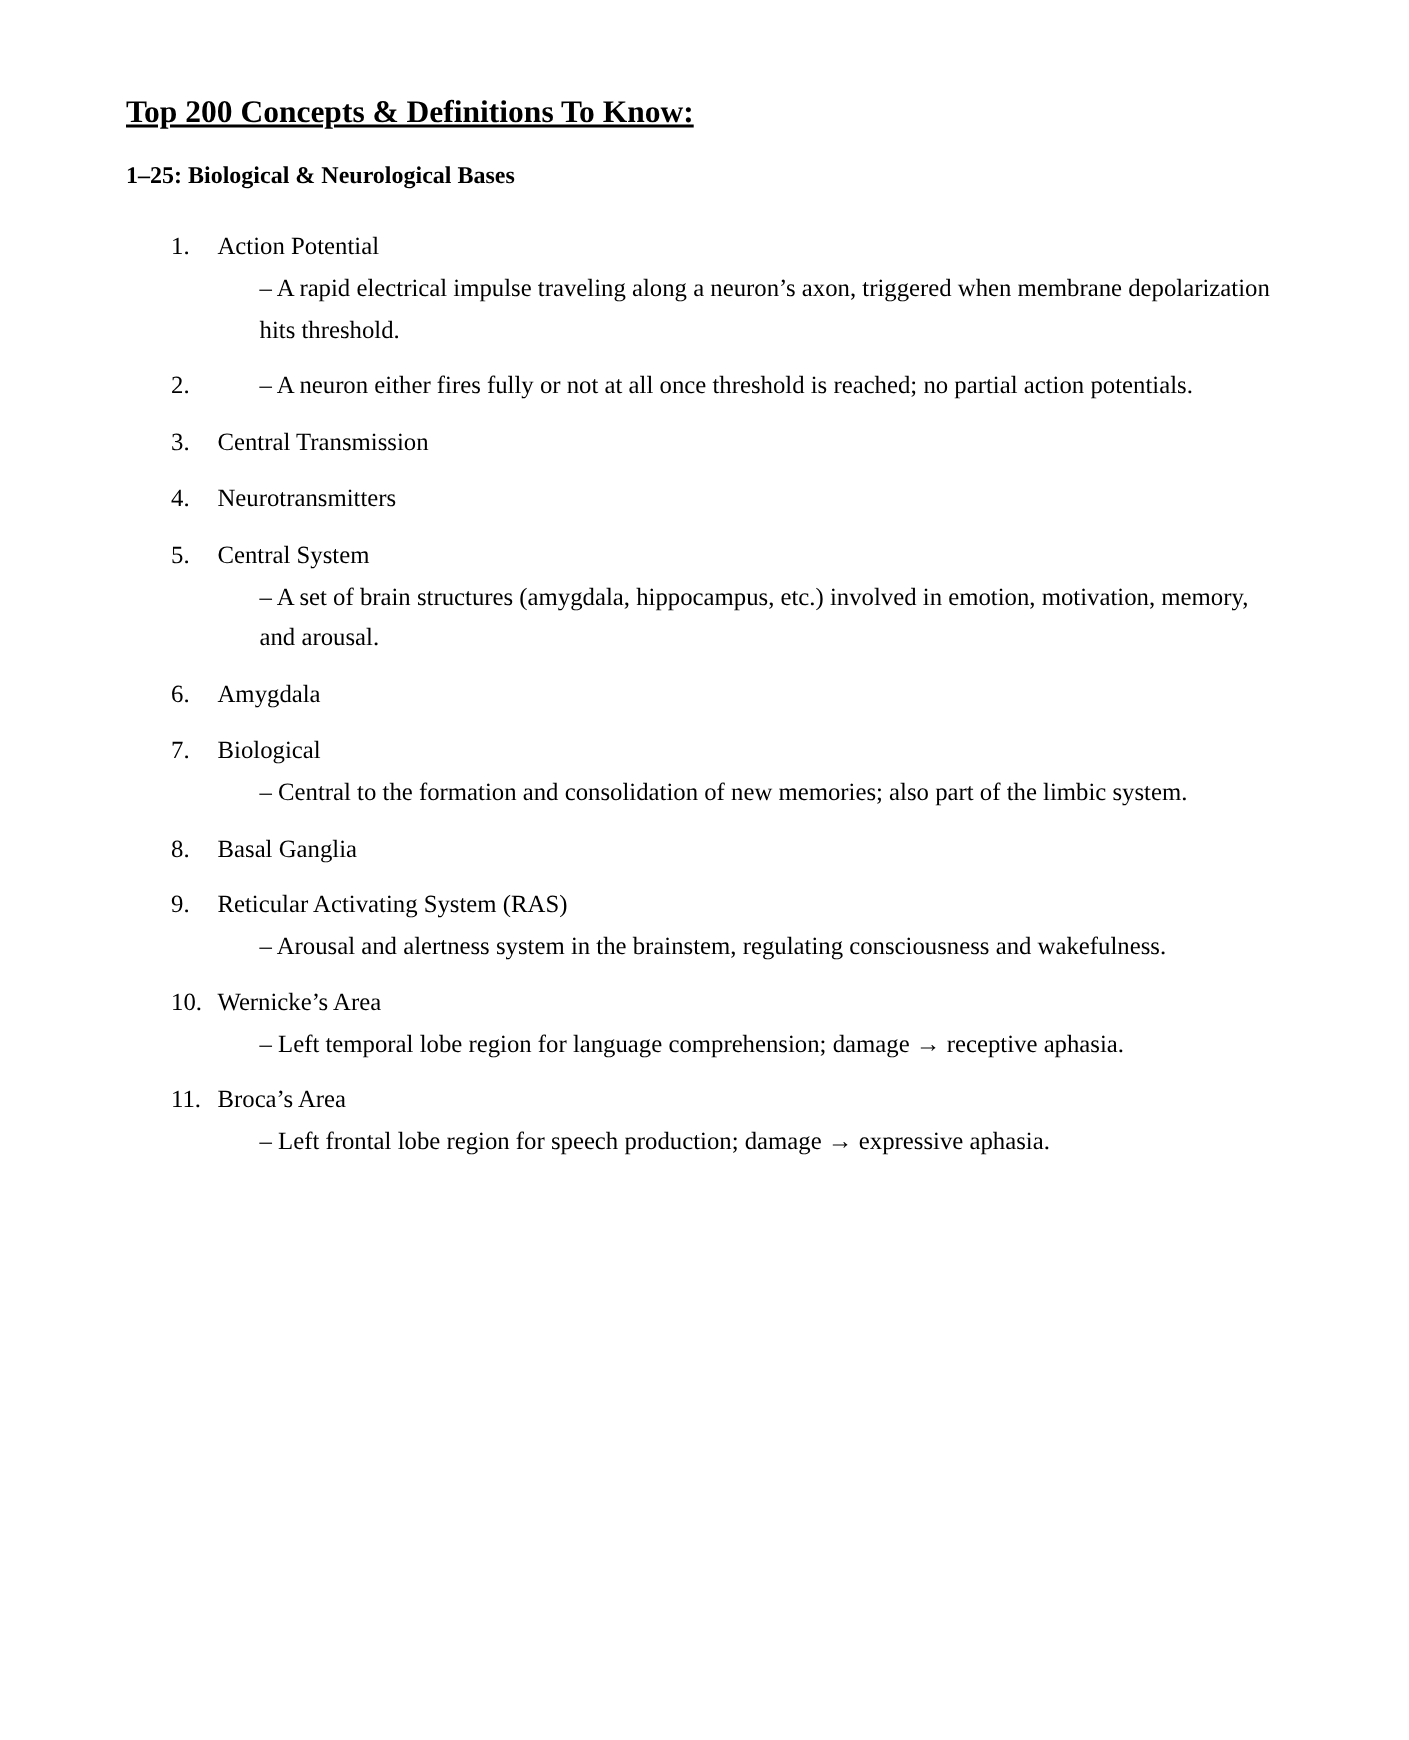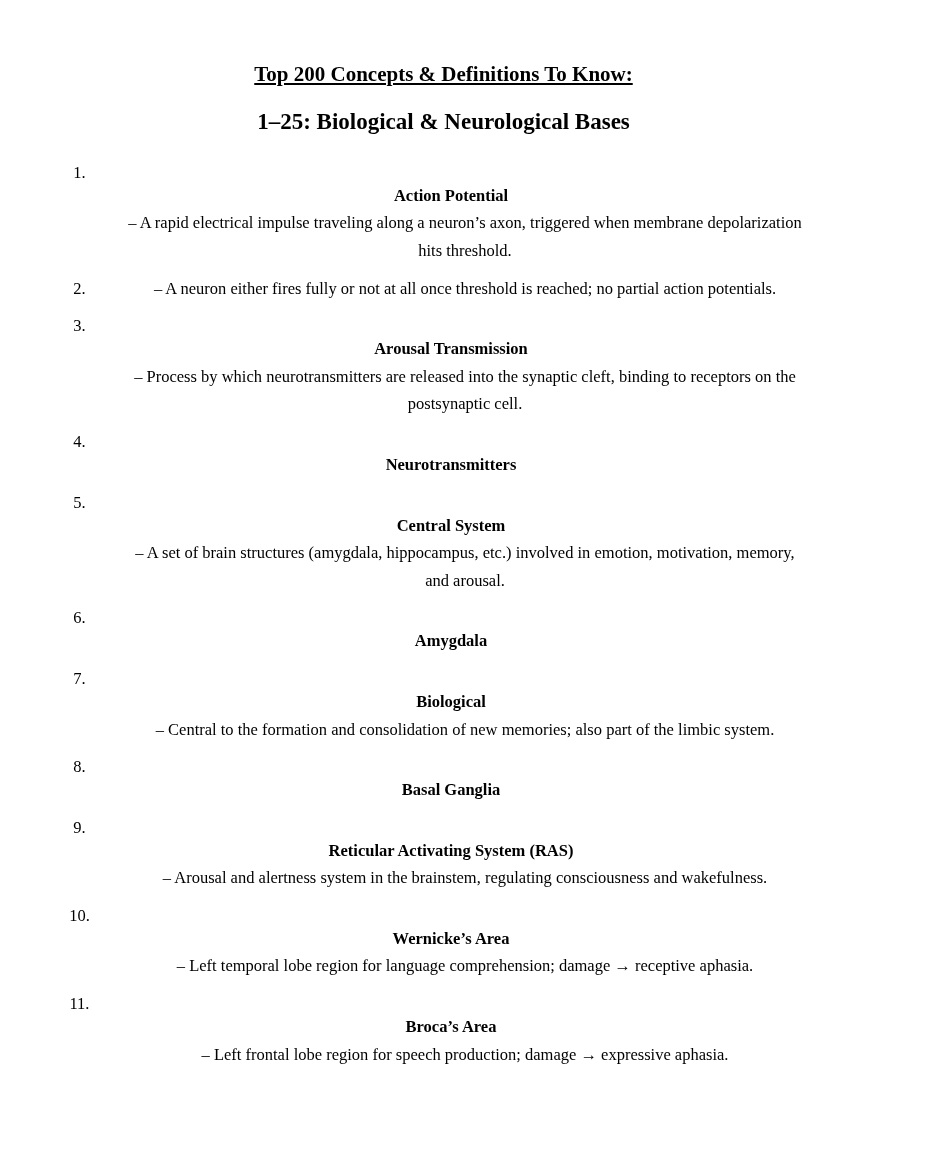--- a/index.html
+++ b/index.html
@@ -8,33 +8,32 @@
     background: #ffffff;
   }
   body {
     width: 939px;
     height: 1160px;
     font-family: "Liberation Serif", serif;
     color: #000000;
     overflow: hidden;
   }
   .doc {
-    padding: 62px 86px 0 34px;
+    padding: 62px 86px 0 84px;
     box-sizing: border-box;
-    text-align: center;
   }
   .doc-title {
     font-size: 21px;
     font-weight: bold;
     text-decoration: underline;
     line-height: 1.2;
     margin: 0 0 21px 0;
   }
   .section-heading {
-    font-size: 23px;
+    font-size: 16px;
     font-weight: bold;
     line-height: 1.2;
     margin: 0 0 23px 0;
   }
   .concepts {
     list-style: none;
     margin: 0;
     padding: 0;
   }
   .concept {
@@ -46,22 +45,21 @@
     line-height: 27.6px;
   }
   .concept .num {
     flex: 0 0 31px;
     width: 31px;
   }
   .concept .body {
     width: 712px;
   }
   .concept .term {
-    font-weight: bold;
-    margin-top: 23px;
+    font-weight: normal;
   }
   .concept .def {
     font-weight: normal;
     margin-left: 28px;
   }
 </style>
 </head>
 <body>
 
 <div class="doc">
@@ -77,22 +75,21 @@
       </li>
       <li class="concept">
         <span class="num">2.</span>
         <div class="body">
           <div class="def">– A neuron either fires fully or not at all once threshold is reached; no partial action potentials.</div>
         </div>
       </li>
       <li class="concept">
         <span class="num">3.</span>
         <div class="body">
-          <div class="term">Arousal Transmission</div>
-          <div class="def">– Process by which neurotransmitters are released into the synaptic cleft, binding to receptors on the postsynaptic cell.</div>
+          <div class="term">Central Transmission</div>
         </div>
       </li>
       <li class="concept">
         <span class="num">4.</span>
         <div class="body">
           <div class="term">Neurotransmitters</div>
         </div>
       </li>
       <li class="concept">
         <span class="num">5.</span>

